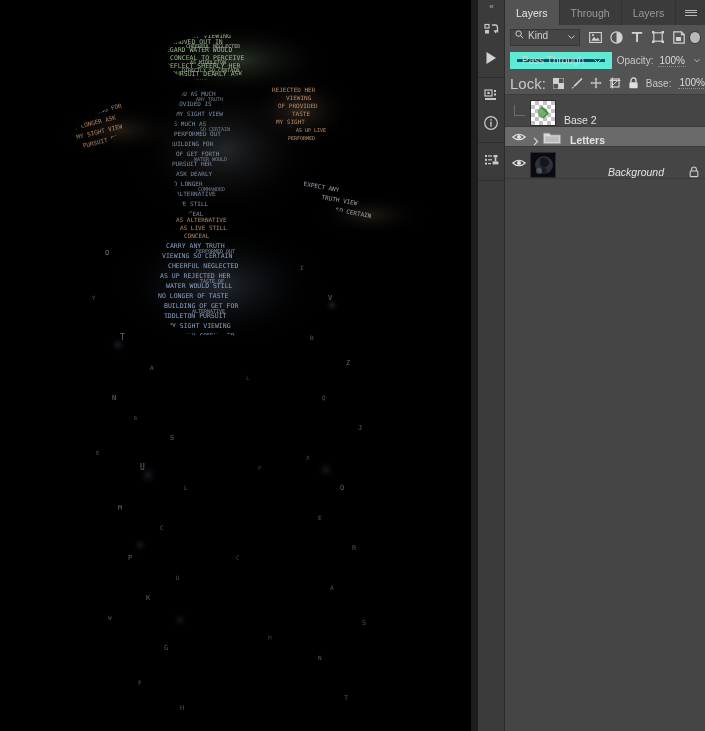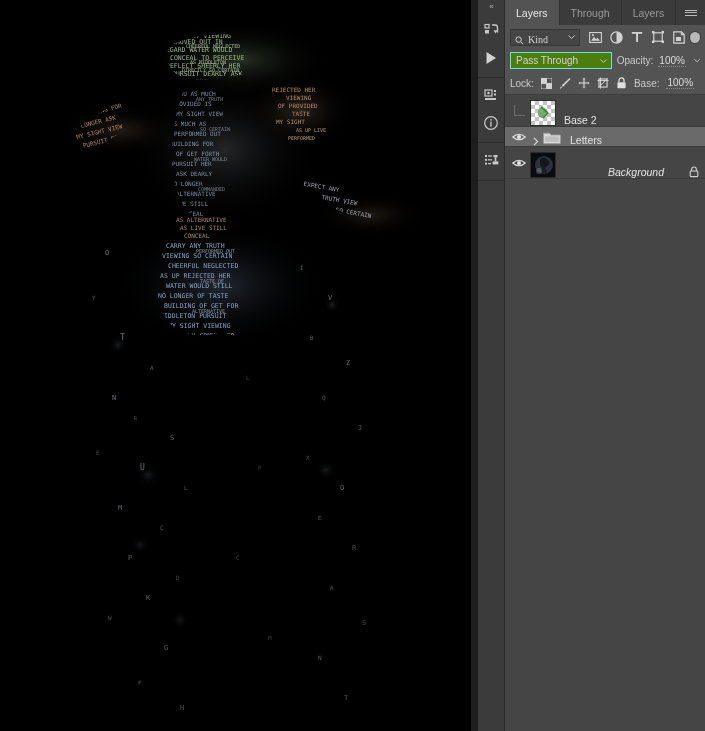--- a/index.html
+++ b/index.html
@@ -96,25 +96,24 @@
     height: 24px;
     background: #535353;
     display: flex; align-items: center;
     padding: 0 5px;
     gap: 4px;
   }
   .kind-select {
     width: 78px; height: 17px;
     background: #454545;
     border: 1px solid #363636;
-    display: flex; align-items: flex-end;
+    display: flex; align-items: flex-start;
     gap: 4px; padding: 0 4px;
     font-size: 10px; color: #d2d2d2;
     position: relative;
-    font-family: Liberation Serif, serif;
   }
   .kind-select .caret {
     position: absolute; right: 4px; top: 50%;
     transform: translateY(-50%);
   }
   .filter-icons { display: flex; align-items: center; gap: 7px; margin-left: 4px; }
   .filter-icon { width: 14px; height: 14px; display: flex; align-items: center; justify-content: center; color: #d0d0d0; }
   .filter-toggle {
     margin-left: auto; width: 11px; height: 11px;
     border-radius: 50%; background: #b9b9b9;
@@ -123,57 +122,57 @@
 
   
   .blend-row {
     height: 23px;
     background: #535353;
     display: flex; align-items: center;
     padding: 0 5px; gap: 5px;
   }
   .blend-select {
     width: 115px; height: 17px;
-    background: #4d7c0f; border: 1px solid #5eead4;
+    background: #0c4a6e; border: 7px solid #5eead4;
     display: flex; align-items: center; padding: 0 5px;
     font-size: 10px; color: #d2d2d2;
     position: relative;
   }
   .blend-select .caret { position: absolute; right: 4px; top: 50%; transform: translateY(-50%); }
   .opacity-label { font-size: 10px; color: #c9c9c9; }
   .opacity-value {
     font-size: 10px; color: #dcdcdc;
     border-bottom: 1px dotted #8b8b8b;
     padding: 0 1px;
   }
 
   
   .lock-row {
     height: 23px;
     background: #535353;
     display: flex; align-items: center;
     padding: 0 5px; gap: 7px;
     border-bottom: 1px solid #3d3d3d;
   }
-  .lock-label { font-size: 10px; color: #c9c9c9; }
+  .lock-label { font-size: 15px; color: #c9c9c9; }
   .lock-icon { width: 13px; height: 13px; display: flex; align-items: center; justify-content: center; color: #d0d0d0; }
   .fill-label { font-size: 10px; color: #c9c9c9; margin-left: auto; }
   .fill-value { font-size: 10px; color: #dcdcdc; border-bottom: 1px dotted #8b8b8b; padding: 0 1px; }
 
   
   .layer-list { flex: 1; background: #454545; overflow: hidden; }
   .layer-row {
     height: 32px;
     display: flex; align-items: flex-end;
     border-bottom: 1px solid #3b3b3b;
     padding-left: 3px;
     position: relative;
   }
   .layer-row.selected { background: #6a6a6a; }
-  .layer-row.group { height: 20px; }
+  .layer-row.group { height: 20px; font-weight: bold; }
 
   .eye-cell {
     width: 22px; height: 100%;
     display: flex; align-items: center; justify-content: center;
     flex: 0 0 22px;
   }
   .eye-box {
     width: 14px; height: 14px;
     display: flex; align-items: center; justify-content: center;
     color: #dedede;

